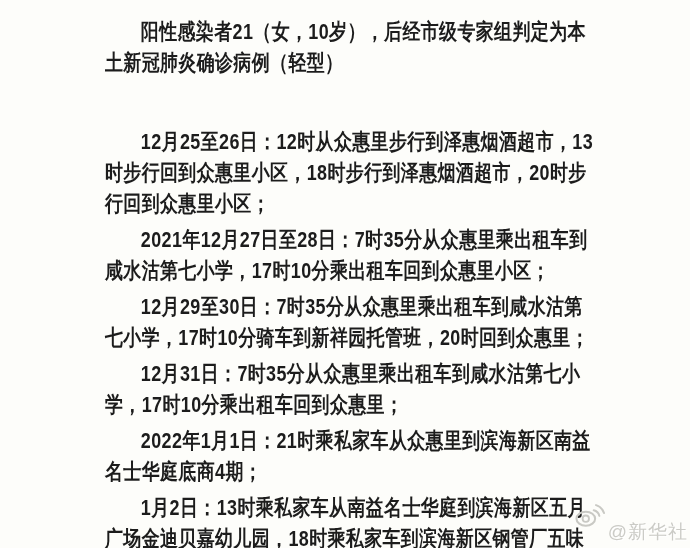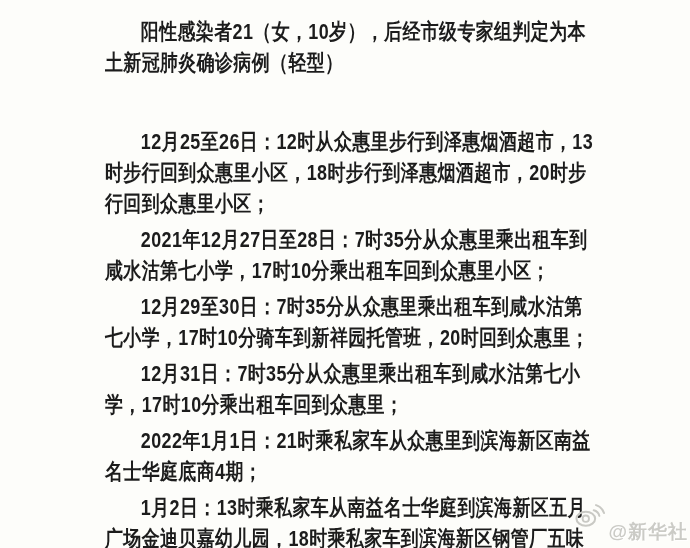--- a/index.html
+++ b/index.html
@@ -53,21 +53,21 @@
     gap: 3px;
     color: #c9c9c4;
   }
   .watermark-icon {
     display: inline-block;
     width: 30px;
     height: 28px;
   }
   .watermark-text {
     font-size: 19px;
-    font-weight: 700;
+    font-weight: 400;
     letter-spacing: 1px;
     color: #cbcbc6;
     text-shadow: 1px 1px 0 #ffffff;
     margin-top: 37px;
   }
 </style>
 </head>
 <body>
 
 <div class="page">

